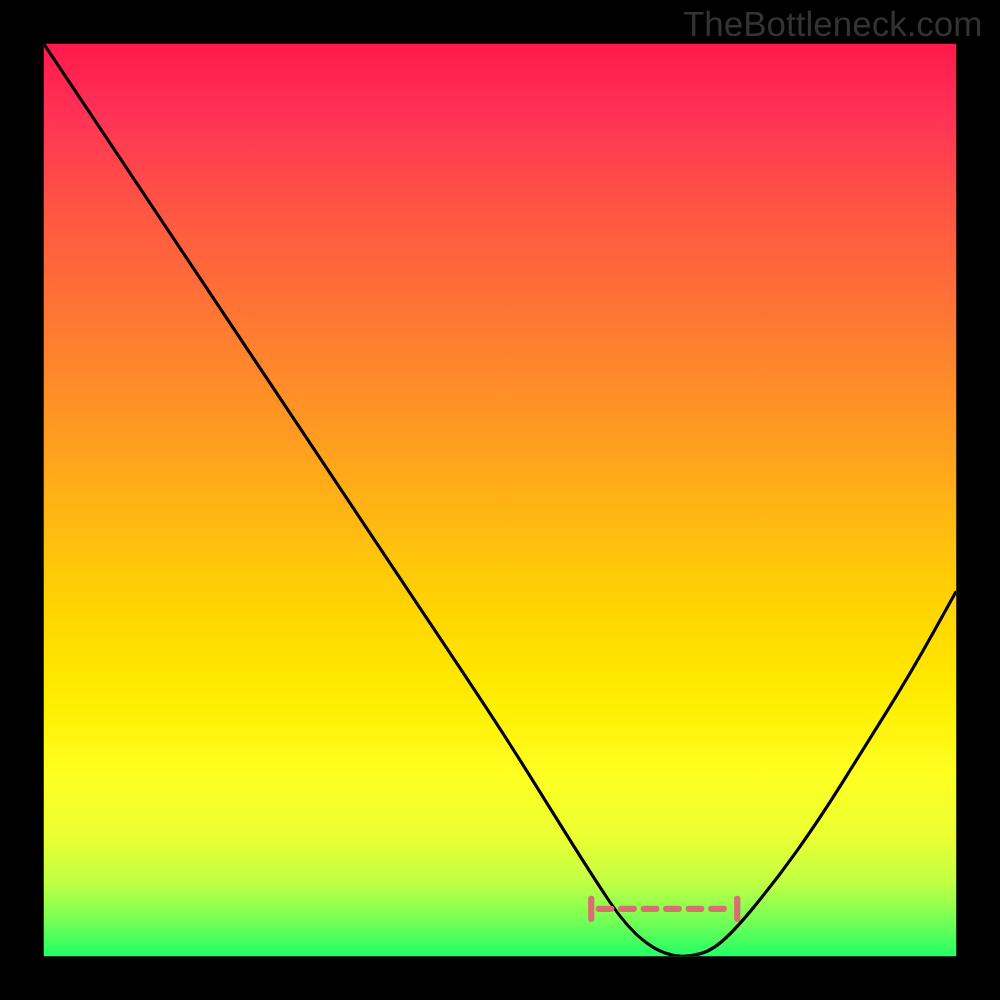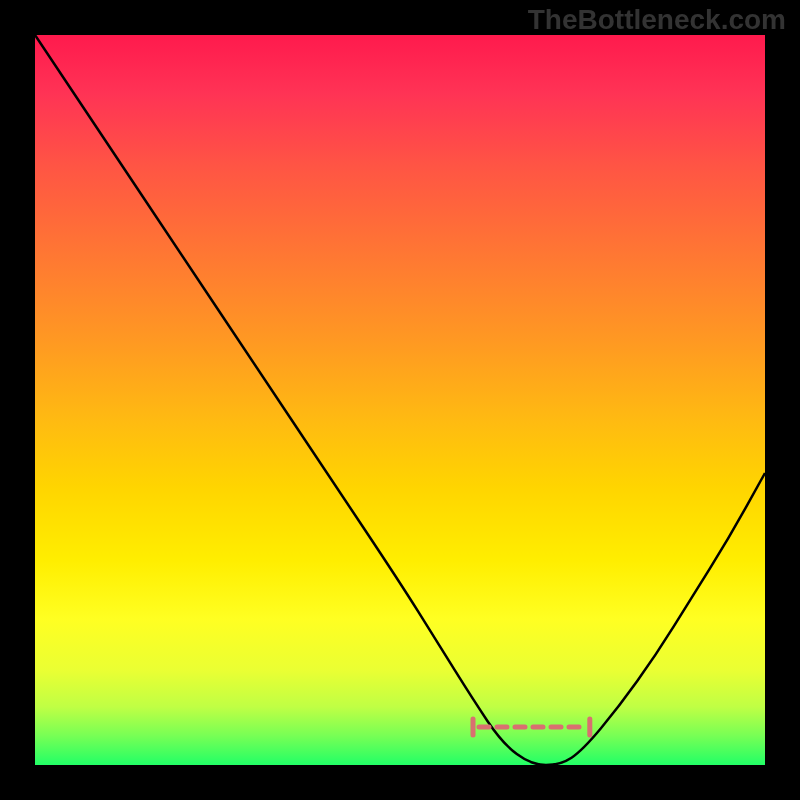--- a/index.html
+++ b/index.html
@@ -9,21 +9,21 @@
     background: #000;
     font-family: Arial, sans-serif;
     position: relative;
   }
   .watermark {
     position: absolute;
     top: 4px;
     right: 14px;
     color: #333;
     font-size: 28px;
-    font-weight: 700;
+    font-weight: 400;
     z-index: 10;
   }
   .plot-area {
     position: absolute;
     top: 35px;
     left: 35px;
     width: 730px;
     height: 730px;
     background: linear-gradient(to bottom,
       #ff1a4d 0%,

